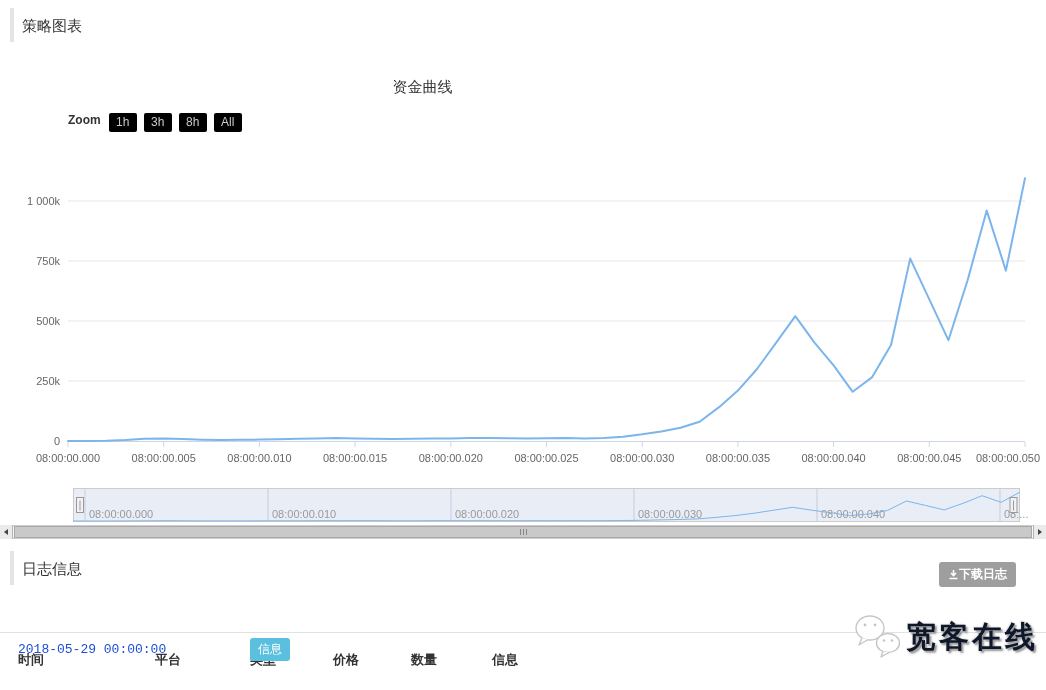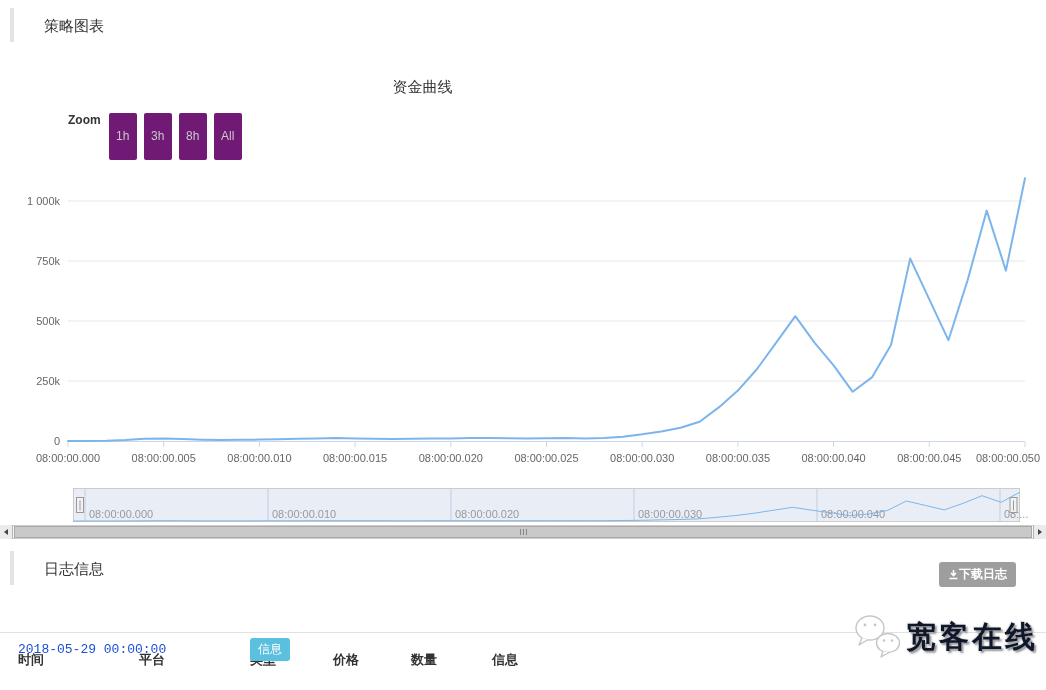--- a/index.html
+++ b/index.html
@@ -3,31 +3,31 @@
 <meta charset="utf-8">
 <style>
   html,body{margin:0;padding:0;background:#fff;}
   #app{position:relative;width:1046px;height:690px;background:#fff;overflow:hidden;
        font-family:"Liberation Sans",sans-serif;color:#333;}
   svg{font-family:"Liberation Sans",sans-serif;}
 
   .section-bar{position:absolute;width:4px;background:#e4e4e4;}
   #bar-strategy{left:10px;top:8px;height:34px;}
   #bar-log{left:10px;top:551px;height:34px;}
-  .section-title{position:absolute;left:44px;font-size:15px;color:#333;}
+  .section-title{position:absolute;left:22px;font-size:15px;color:#333;}
   #title-strategy{top:17px;}
   #title-log{top:560px;}
 
   #chart-title{position:absolute;top:78px;left:0;width:845px;text-align:center;
                font-size:15px;color:#333;}
 
   #range-selector{position:absolute;left:68px;top:113px;display:flex;}
   #range-selector .zoom-label{font-size:12px;color:#333;margin-right:8px;font-weight:bold;}
-  .zoom-btn{background:#701a75;color:#c9c9c9;font-size:12px;line-height:13px;
-            padding:17px 6px;margin-right:7px;border-radius:2px;min-width:16px;
+  .zoom-btn{background:#000000;color:#c9c9c9;font-size:12px;line-height:13px;
+            padding:3px 6px;margin-right:7px;border-radius:2px;min-width:16px;
             text-align:center;cursor:pointer;}
 
   #chart-svg{position:absolute;left:0;top:0;}
 
   
   #scroll-track{position:absolute;left:0;top:525px;width:1046px;height:12px;background:#f6f6f6;
                 border-top:1px solid #ccc;border-bottom:1px solid #ccc;}
   .scroll-btn{position:absolute;top:525px;width:13px;height:14px;background:#ebebeb;
               box-sizing:border-box;display:flex;align-items:center;justify-content:center;cursor:pointer;}
   #scroll-left-btn{left:0;border-right:1px solid #b5b5b5;}
@@ -152,21 +152,21 @@
   <div id="download-btn">
     <svg width="11" height="11" viewBox="0 0 11 11">
       <path d="M5.5 1v5M3 4l2.5 2.5L8 4M1.5 9.5h8" stroke="#fff" stroke-width="1.6" fill="none"></path>
     </svg>
     <span>下载日志</span>
   </div>
 
   <div id="log-table">
     <div id="table-header">
         <span class="th" style="left: 18px;">时间</span>
-        <span class="th" style="left: 139px;">平台</span>
+        <span class="th" style="left: 155px;">平台</span>
         <span class="th" style="left: 250px;">类型</span>
         <span class="th" style="left: 333px;">价格</span>
         <span class="th" style="left: 411px;">数量</span>
         <span class="th" style="left: 492px;">信息</span>
       </div>
     <div id="table-row">
       <span class="td-time">2018-05-29 00:00:00</span>
       <span class="badge" id="type-badge" style="background: rgb(91, 192, 222);">信息</span>
     </div>
   </div>

